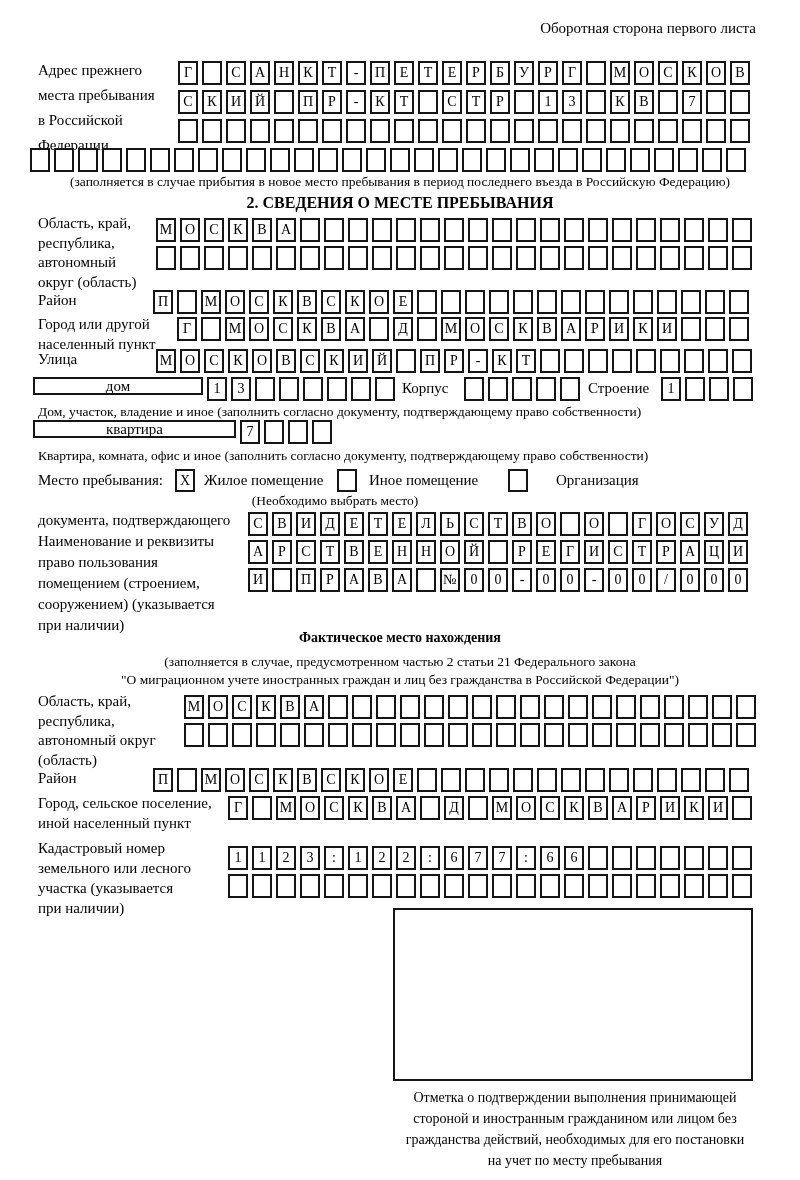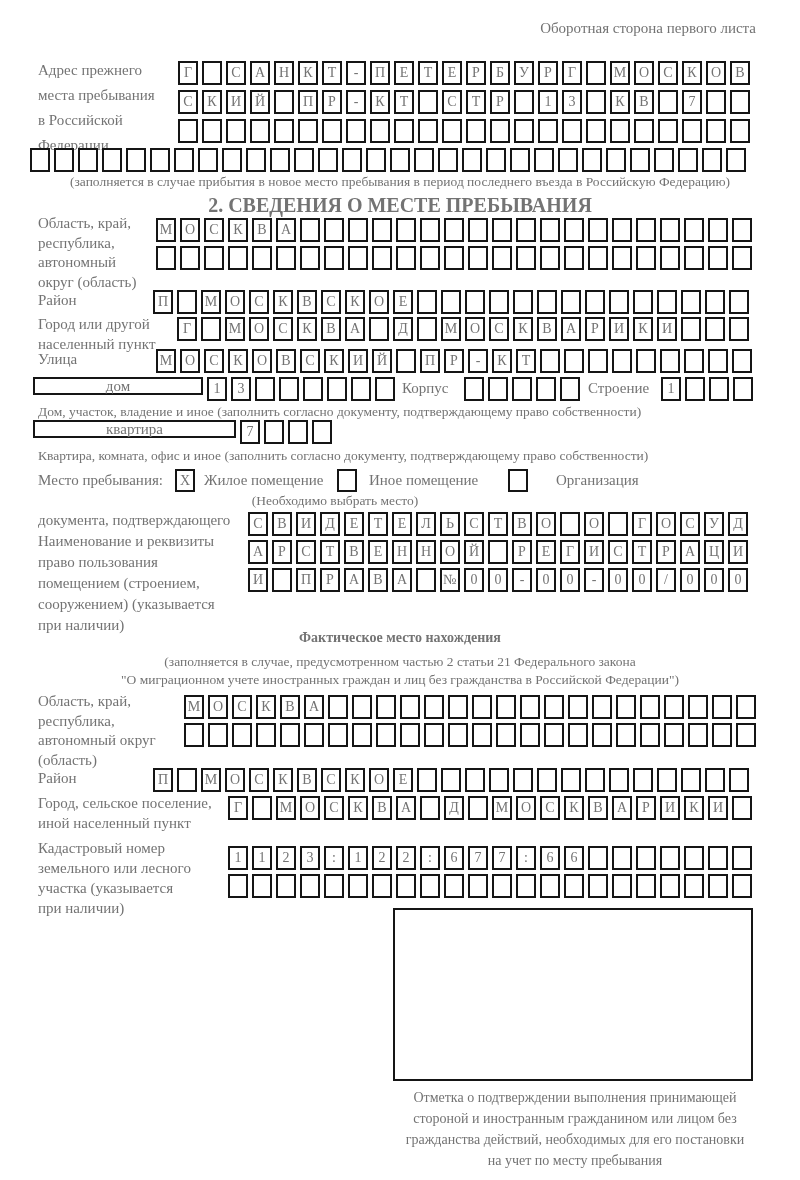--- a/index.html
+++ b/index.html
@@ -1,29 +1,29 @@
 <!DOCTYPE html>
 <html><head>
 <meta charset="utf-8">
 <style>
   html,body{margin:0;padding:0;background:#fff;}
-  #page{position:relative;width:800px;height:1180px;background:#fff;color:#737373;
+  #page{position:relative;width:800px;height:1180px;background:#fff;color:#000000;
         font-family:"Liberation Serif","DejaVu Serif",serif;overflow:hidden;}
   .abs{position:absolute;}
   .hdr{left:0;top:20px;width:756px;text-align:right;font-size:15px;}
   .flabel{font-size:15px;line-height:25px;}
   .flabel.tight{line-height:19.5px;}
   .flabel.mid{line-height:20px;}
   .flabel.doc{line-height:21px;}
   .cellrow{display:flex;gap:4px;}
   .cell{flex:none;width:20px;height:24px;box-sizing:border-box;border:2px solid #151515;
         background:#fff;font-size:14px;line-height:20px;text-align:center;}
   .caption{width:800px;text-align:center;font-size:13.5px;}
   .capleft{font-size:13.5px;}
-  .stitle{width:800px;text-align:center;font-weight:bold;font-size:20px;}
+  .stitle{width:800px;text-align:center;font-weight:bold;font-size:16px;}
   .stitle2{width:800px;text-align:center;font-weight:bold;font-size:14px;}
   .widebox{height:18px;box-sizing:border-box;border:2px solid #151515;display:flex;
            align-items:center;justify-content:center;font-size:15px;}
   .cbx{width:20px;height:23px;box-sizing:border-box;border:2px solid #151515;
        font-size:14px;line-height:19px;text-align:center;}
   .inline-lb{font-size:15px;}
   .stampbox{box-sizing:border-box;border:2px solid #151515;background:#fff;}
   .stampcap{text-align:center;font-size:14px;line-height:21px;}
 </style>
 </head>

